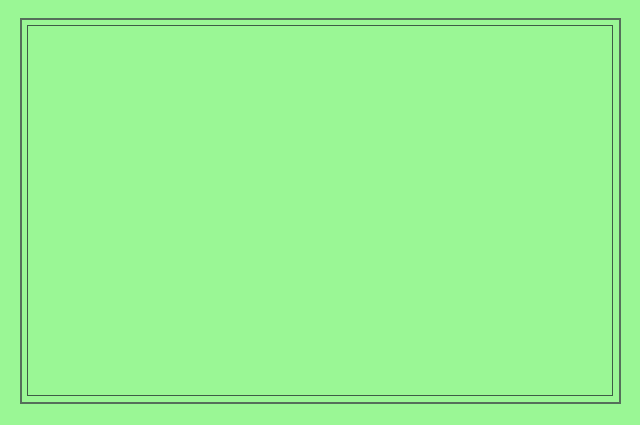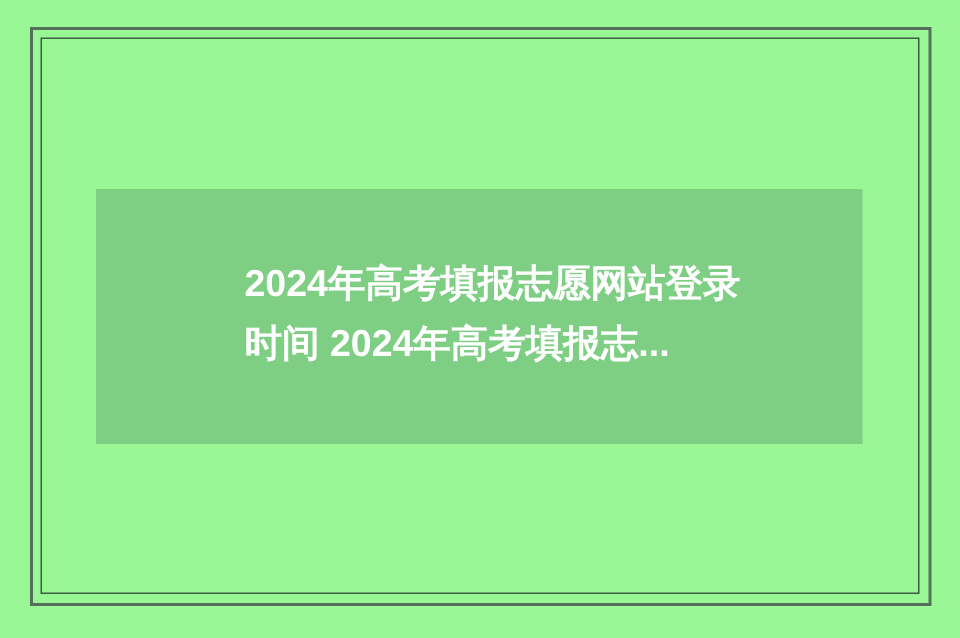--- a/index.html
+++ b/index.html
@@ -78,19 +78,14 @@
 </style>
 </head>
 <body>
 
 <div id="card-canvas">
 
   <div id="outer-frame"></div>
 
   <div id="inner-frame"></div>
 
-  <div id="text-panel">
-
-    <h1 id="headline">2024年高考填报志愿网站登录时间 2024年高考填报志...</h1>
-
-  </div>
 
 </div>
 
 </body></html>

